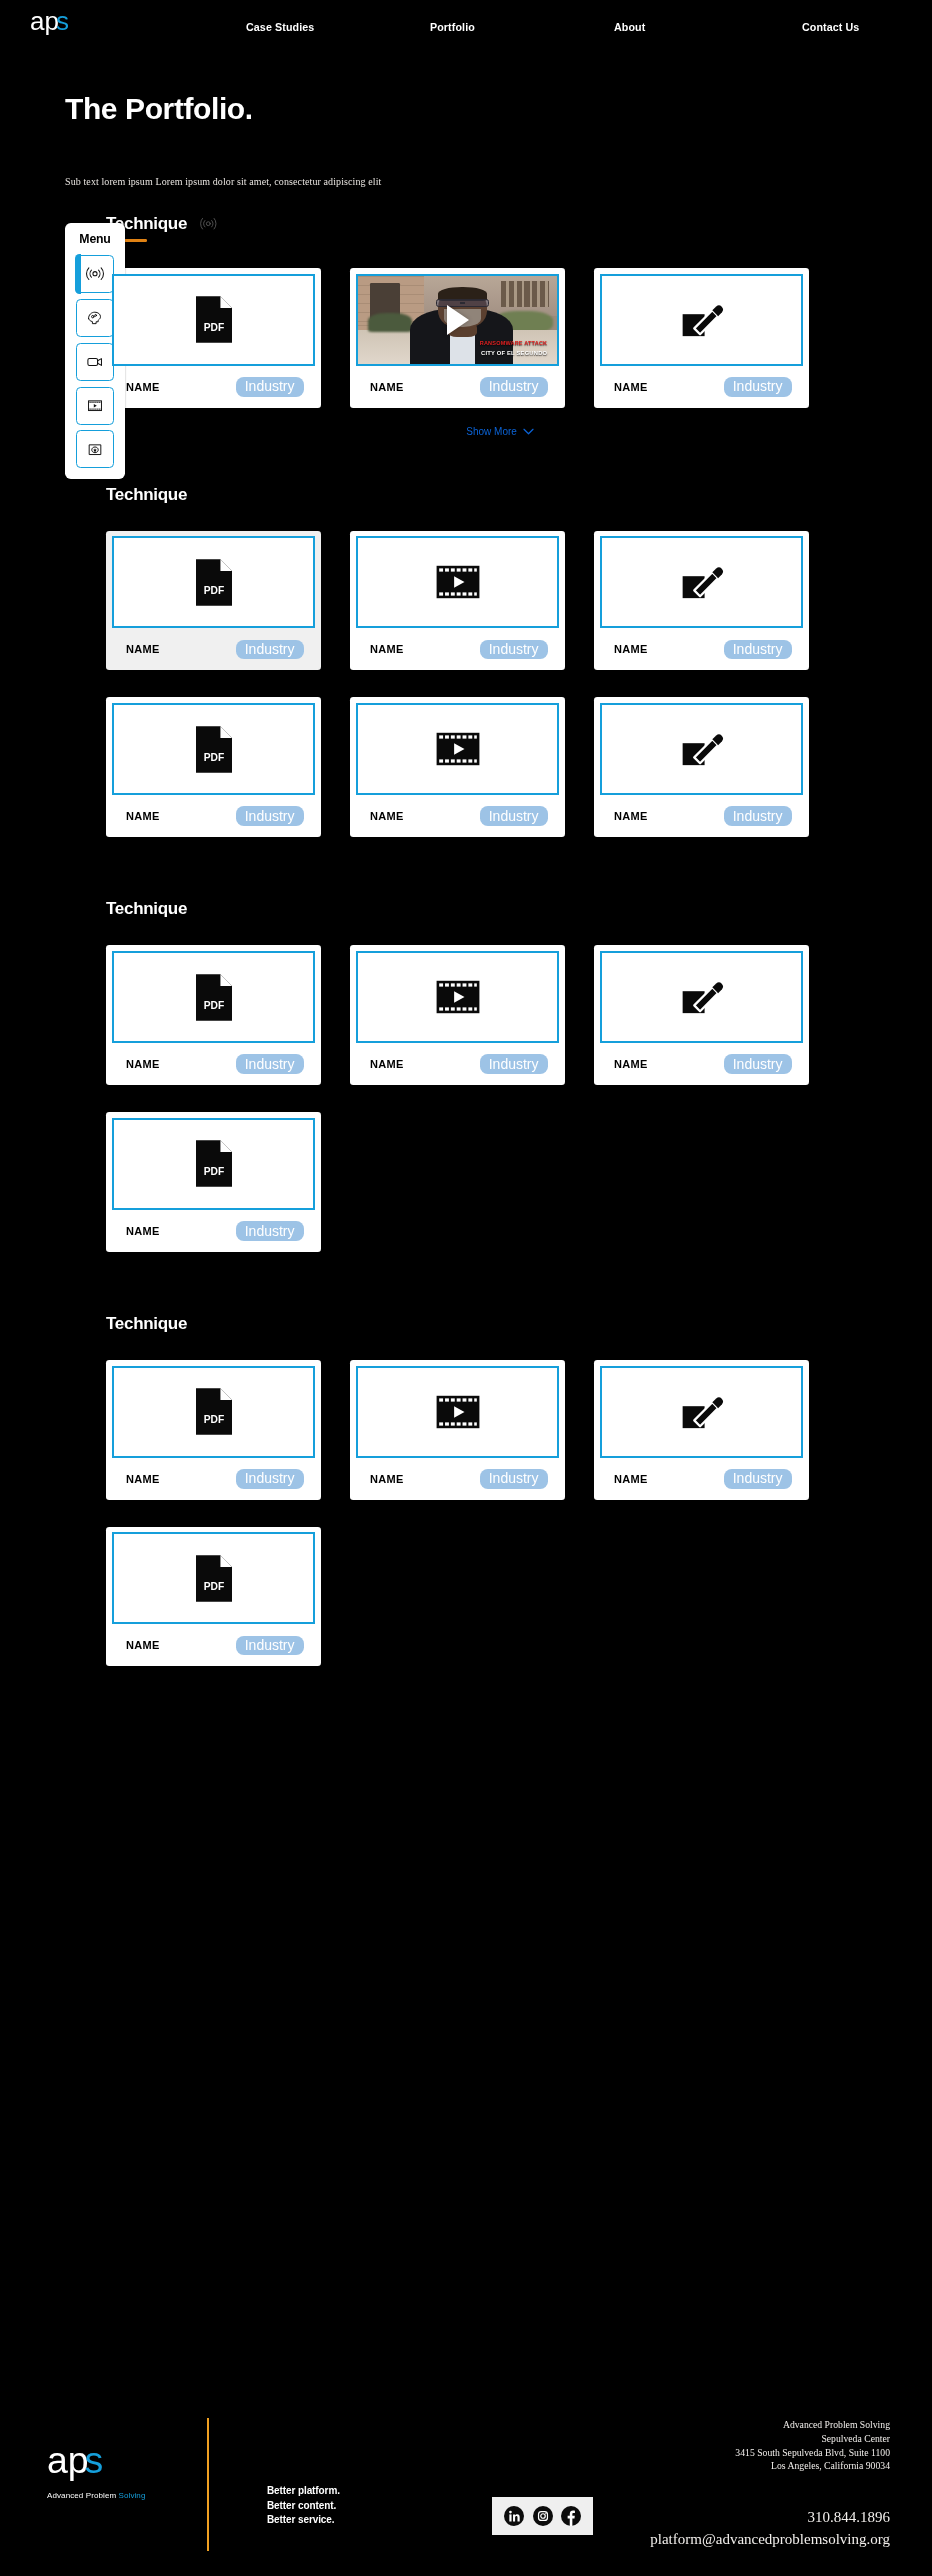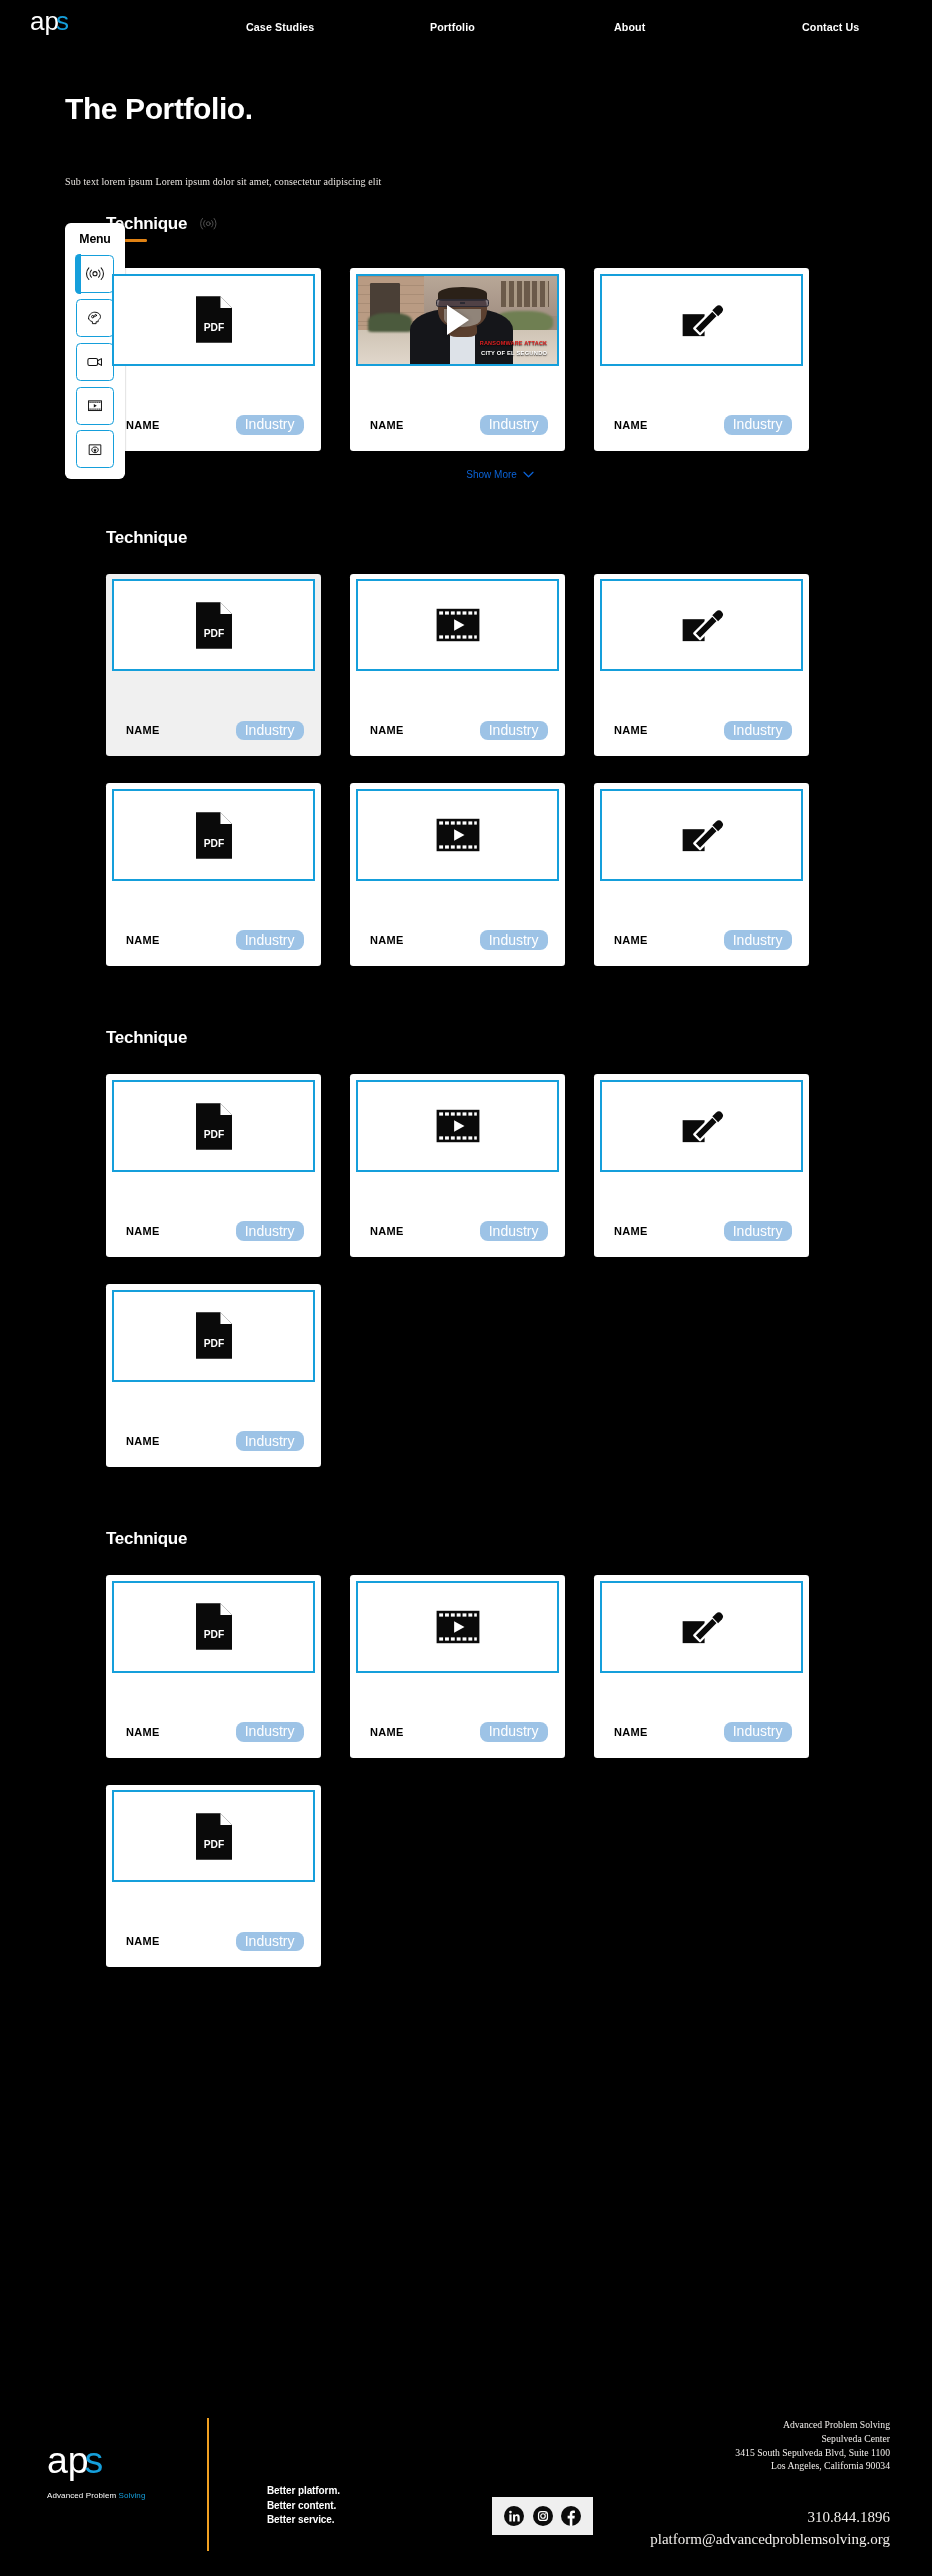--- a/index.html
+++ b/index.html
@@ -82,23 +82,22 @@
     padding:5.8px 5.8px 0;display:flex;flex-direction:column;
     box-shadow:0 0.6px 2.6px rgba(0,0,0,.35);
   }
   .card.hovered{background:#f0f0f0;}
   .card .thumb{
     height:92px;border:2.6px solid #159fdb;background:#fff;
     display:flex;align-items:center;justify-content:center;overflow:hidden;
     position:relative;
   }
   .card .meta{
-    height:52px;display:flex;align-items:center;justify-content:space-between;
+    height:42px;display:flex;align-items:center;justify-content:space-between;
     padding:0 11.7px 0 14.2px;
-    margin-top:33px;
   }
   .card .cname{
     color:#000;font-size:11px;font-weight:700;letter-spacing:0.3px;
   }
   .chip{
     background:#9dc3e6;color:#fff;font-size:14px;border-radius:7.8px;
     padding:2.6px 9px 3.2px;line-height:1;white-space:nowrap;
   }
 
   

